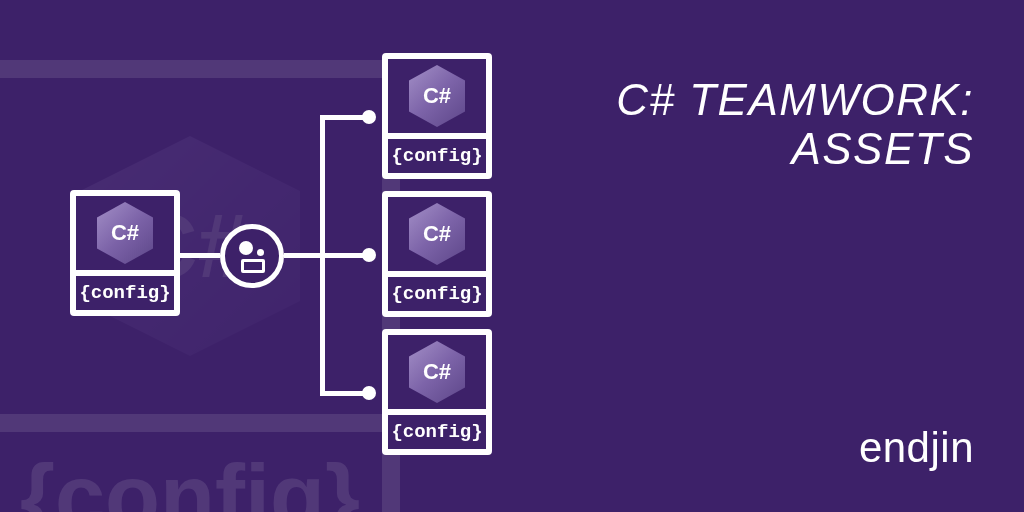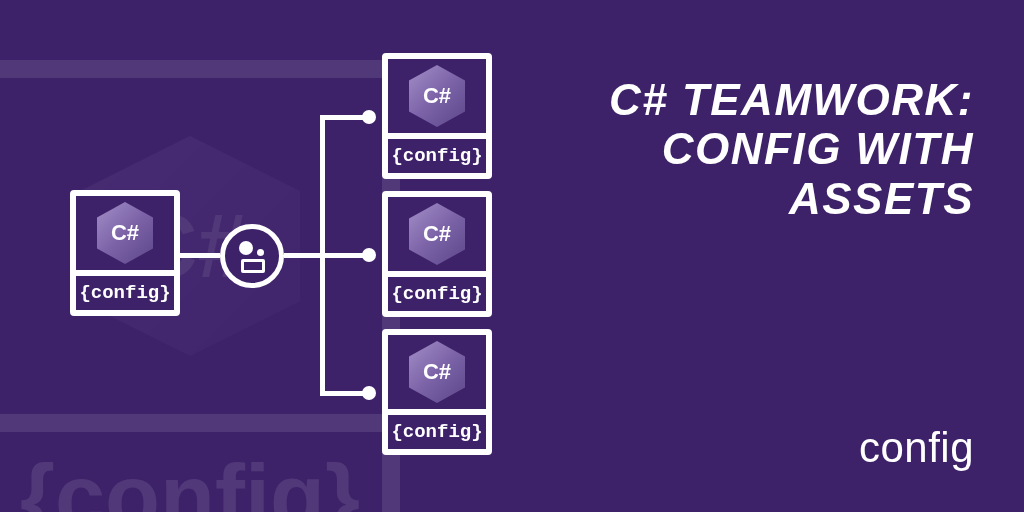--- a/index.html
+++ b/index.html
@@ -163,21 +163,21 @@
   
   .headline {
     position: absolute;
     right: 50px;
     top: 75px;
     width: 410px;
     text-align: right;
     color: #fff;
     font-size: 44px;
     line-height: 1.12;
-    font-weight: 700;
+    font-weight: 400;
     font-style: italic;
     letter-spacing: 1.5px;
     font-family: "Arial Black", Arial, sans-serif;
     text-transform: uppercase;
   }
   .brand {
     position: absolute;
     right: 50px;
     bottom: 40px;
     color: #fff;
@@ -259,17 +259,16 @@
           <div class="hex-shape">C#</div>
         </div>
     </div>
     <div class="card-bottom">{config}</div>
   </div>
 
 </div>
 
 <div class="headline">
   <div>C# TEAMWORK:</div>
-  <div>CONFIG WITH</div>
   <div>ASSETS</div>
 </div>
 
-<div class="brand">config</div>
+<div class="brand">endjin</div>
 
 </body></html>

